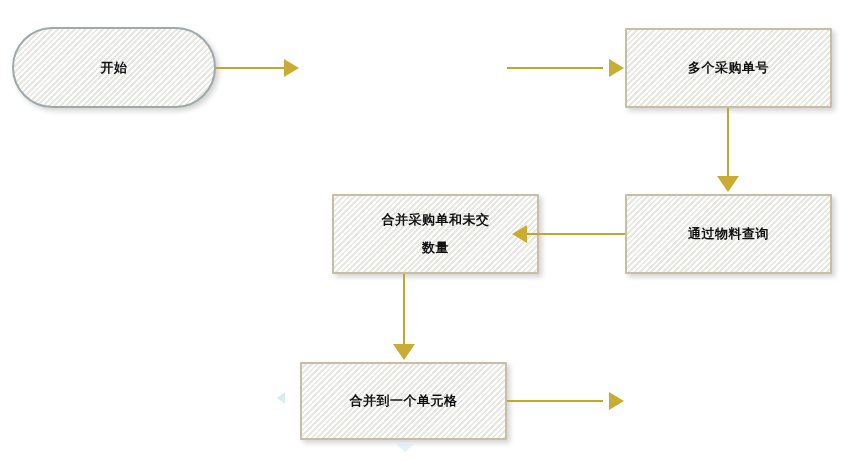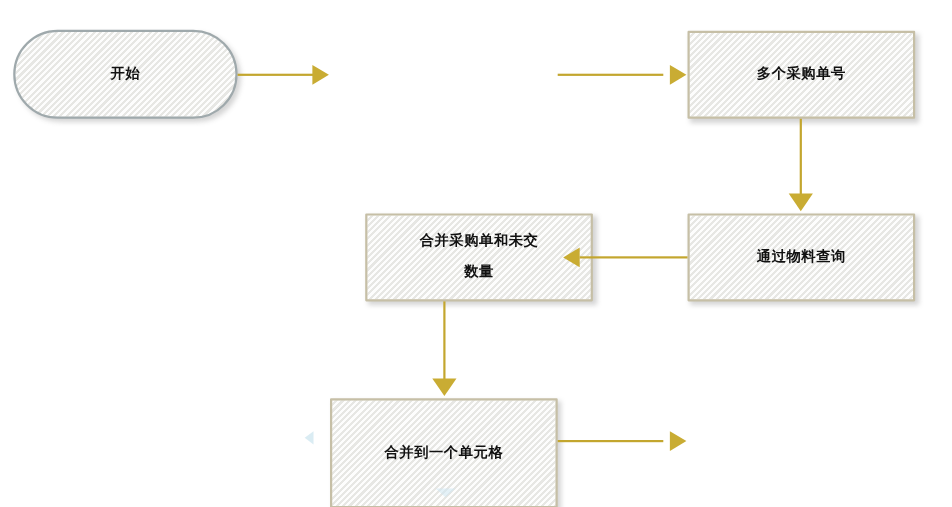--- a/index.html
+++ b/index.html
@@ -124,21 +124,21 @@
 
   <div class="node rect" style="left:625px; top:194px; width:207px; height:80px;">
     <span class="label">通过物料查询</span>
   </div>
 
   <div class="node rect" style="left:300px; top:194px; width:207px; height:80px;margin-left:32px;">
     <span class="label">合并采购单和未交
 数量</span>
   </div>
 
-  <div class="node rect" style="left:300px; top:362px; width:207px; height:100px;">
+  <div class="node rect" style="left:300px; top:362px; width:207px; height:78px;">
     <span class="label">合并到一个单元格</span>
   </div>
 
 
   <div class="conn">
     <div class="line-h" style="left:216px; top:67px; width:70px;"></div>
     <div class="arrow arrow-right" style="left:284px; top:59px;"></div>
   </div>
 
   <div class="conn">

